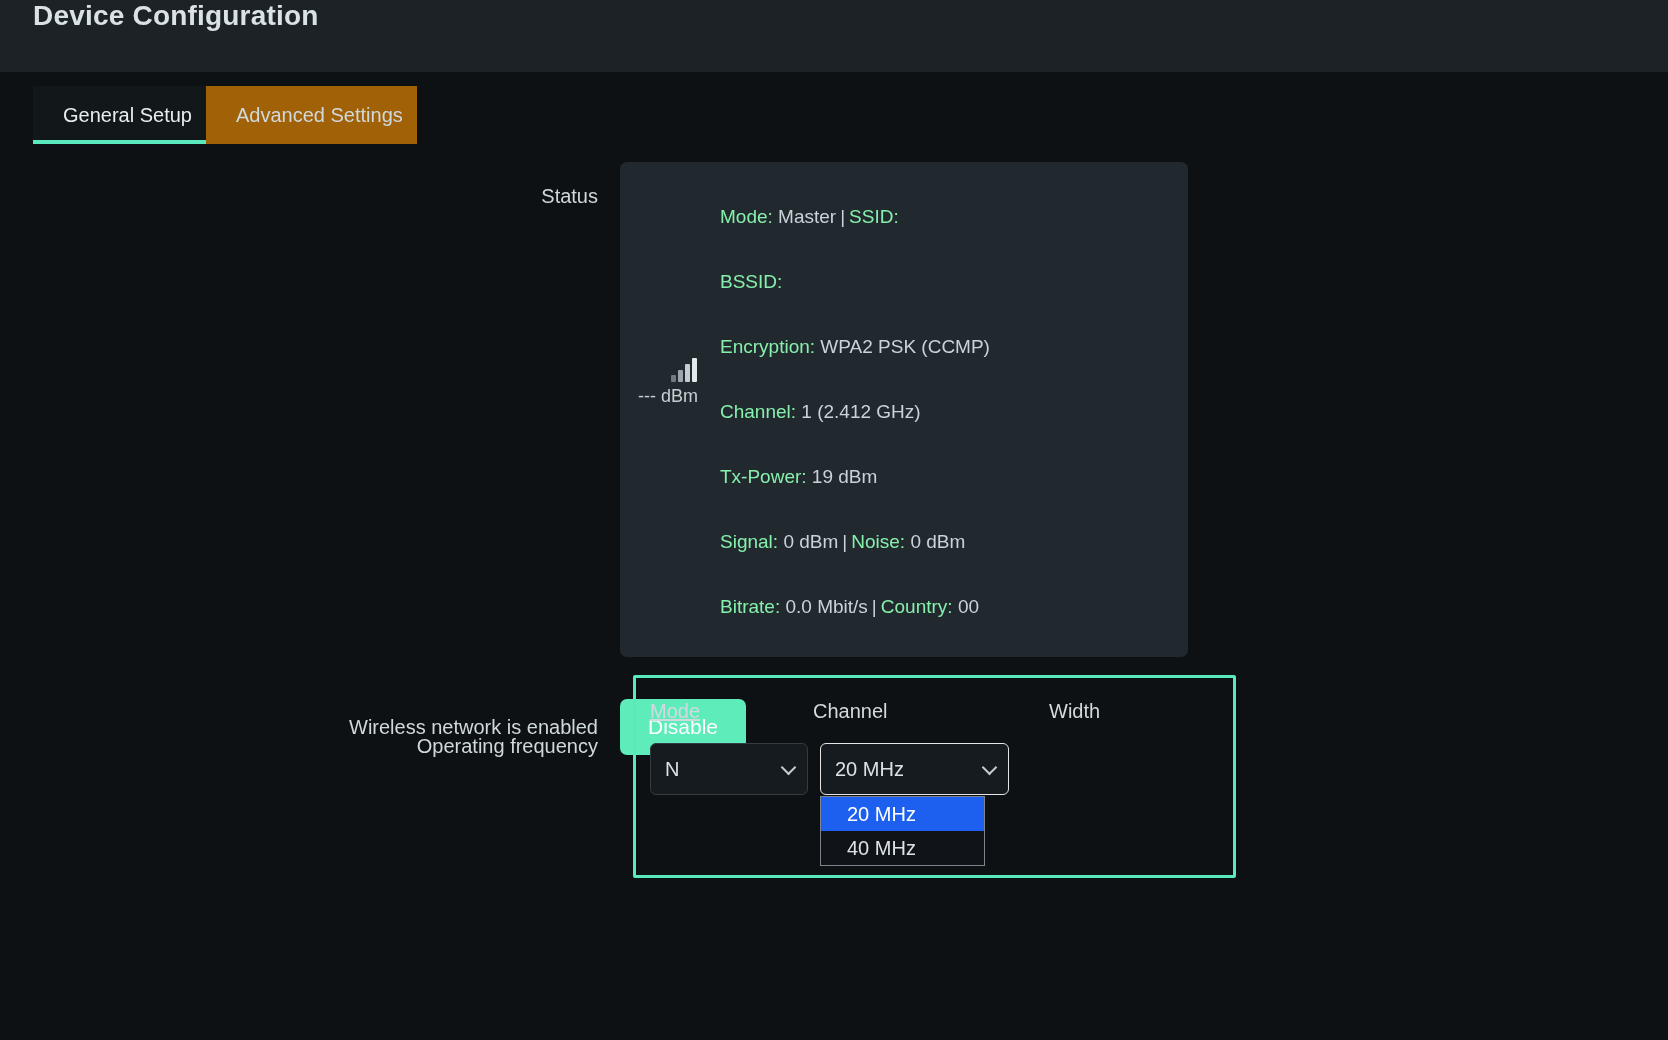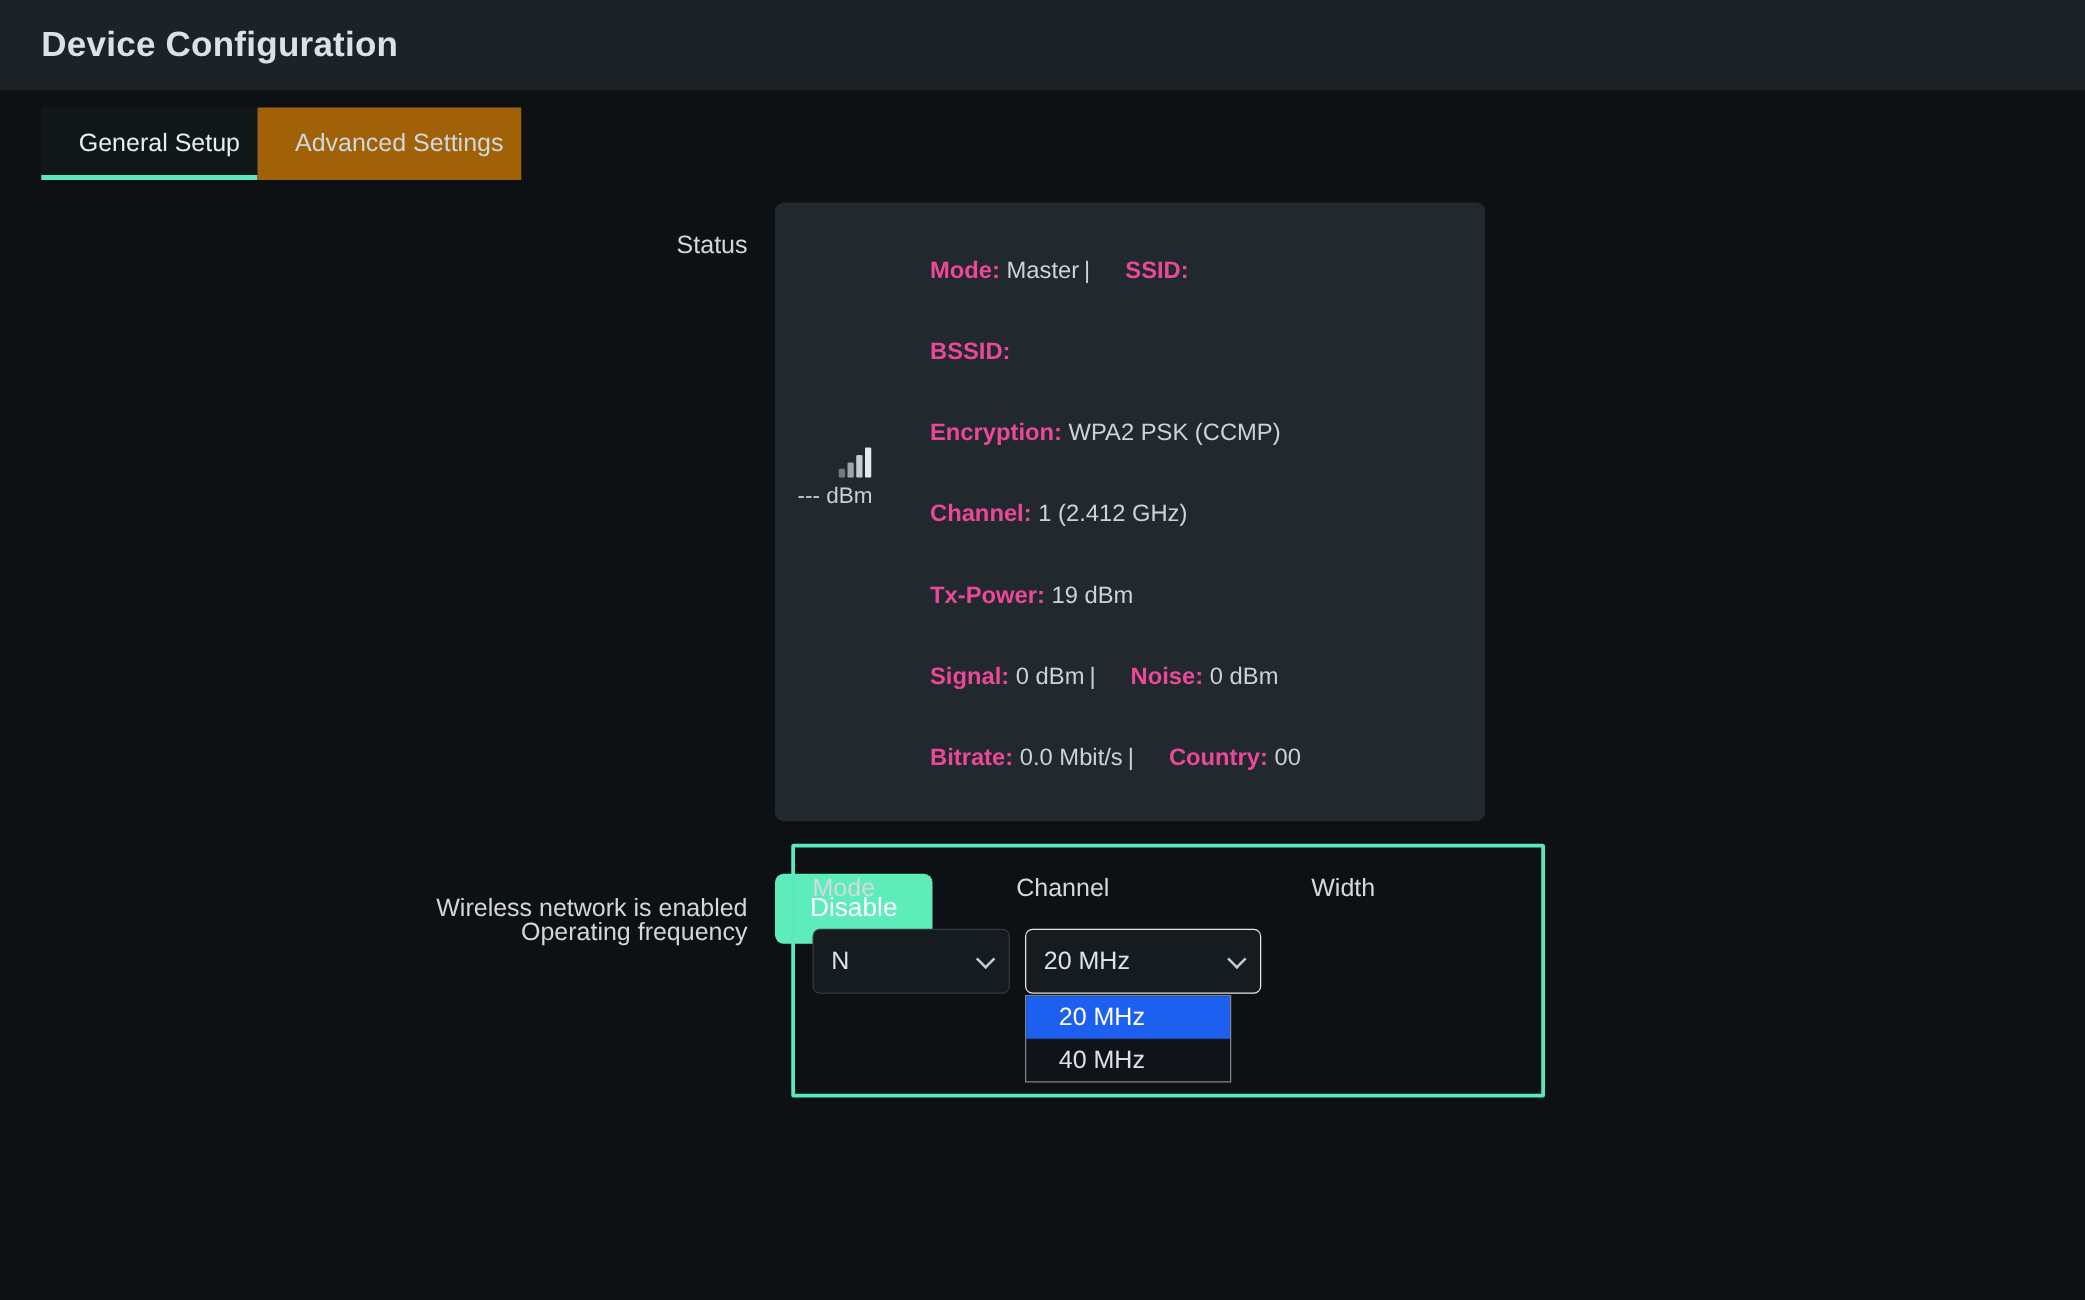--- a/index.html
+++ b/index.html
@@ -10,21 +10,21 @@
     background: #0e1113;
     font-family: "Liberation Sans", sans-serif;
     overflow: hidden;
   }
 
   
   .header-bar {
     height: 72px;
     background: #1c2226;
     display: flex;
-    align-items: center;
+    align-items: flex-start;
     padding-left: 33px;
   }
   .header-title {
     font-size: 28px;
     font-weight: bold;
     color: #d9e2e6;
     letter-spacing: 0.2px;
   }
 
   
@@ -97,21 +97,21 @@
   .status-line {
     font-size: 19px;
     color: #c9d3d8;
     padding: 0 0 0 100px;
     line-height: 1;
     margin-bottom: 0;
     height: 65px;
     display: flex;
     align-items: center;
   }
-  .status-line b { color: #ec4899; font-weight: bold; margin-left: 24px; }
+  .status-line b { color: #86efac; font-weight: normal; }
   .status-line .sep { padding: 0 4px; color: #c9d3d8; }
 
   .signal-box {
     position: absolute;
     left: 18px;
     top: 196px;
     width: 92px;
     color: #c9d3d8;
   }
   .signal-bars {
@@ -159,21 +159,21 @@
     border: 3px solid #5ae9bd;
     border-radius: 2px;
     padding: 22px 0 0 14px;
   }
   .freq-head {
     display: flex;
     font-size: 20px;
     color: #d2dadf;
     margin-bottom: 20px;
   }
-  .freq-head .c-mode    { width: 163px; }
+  .freq-head .c-mode    { width: 163px; text-decoration: underline; }
   .freq-head .c-channel { width: 236px; }
   .freq-head .c-width   { width: 170px; }
 
   .freq-selects { display: flex; align-items: flex-start; }
 
   .select {
     position: relative;
     height: 52px;
     background: #151b1f;
     border: 1px solid #333b41;

